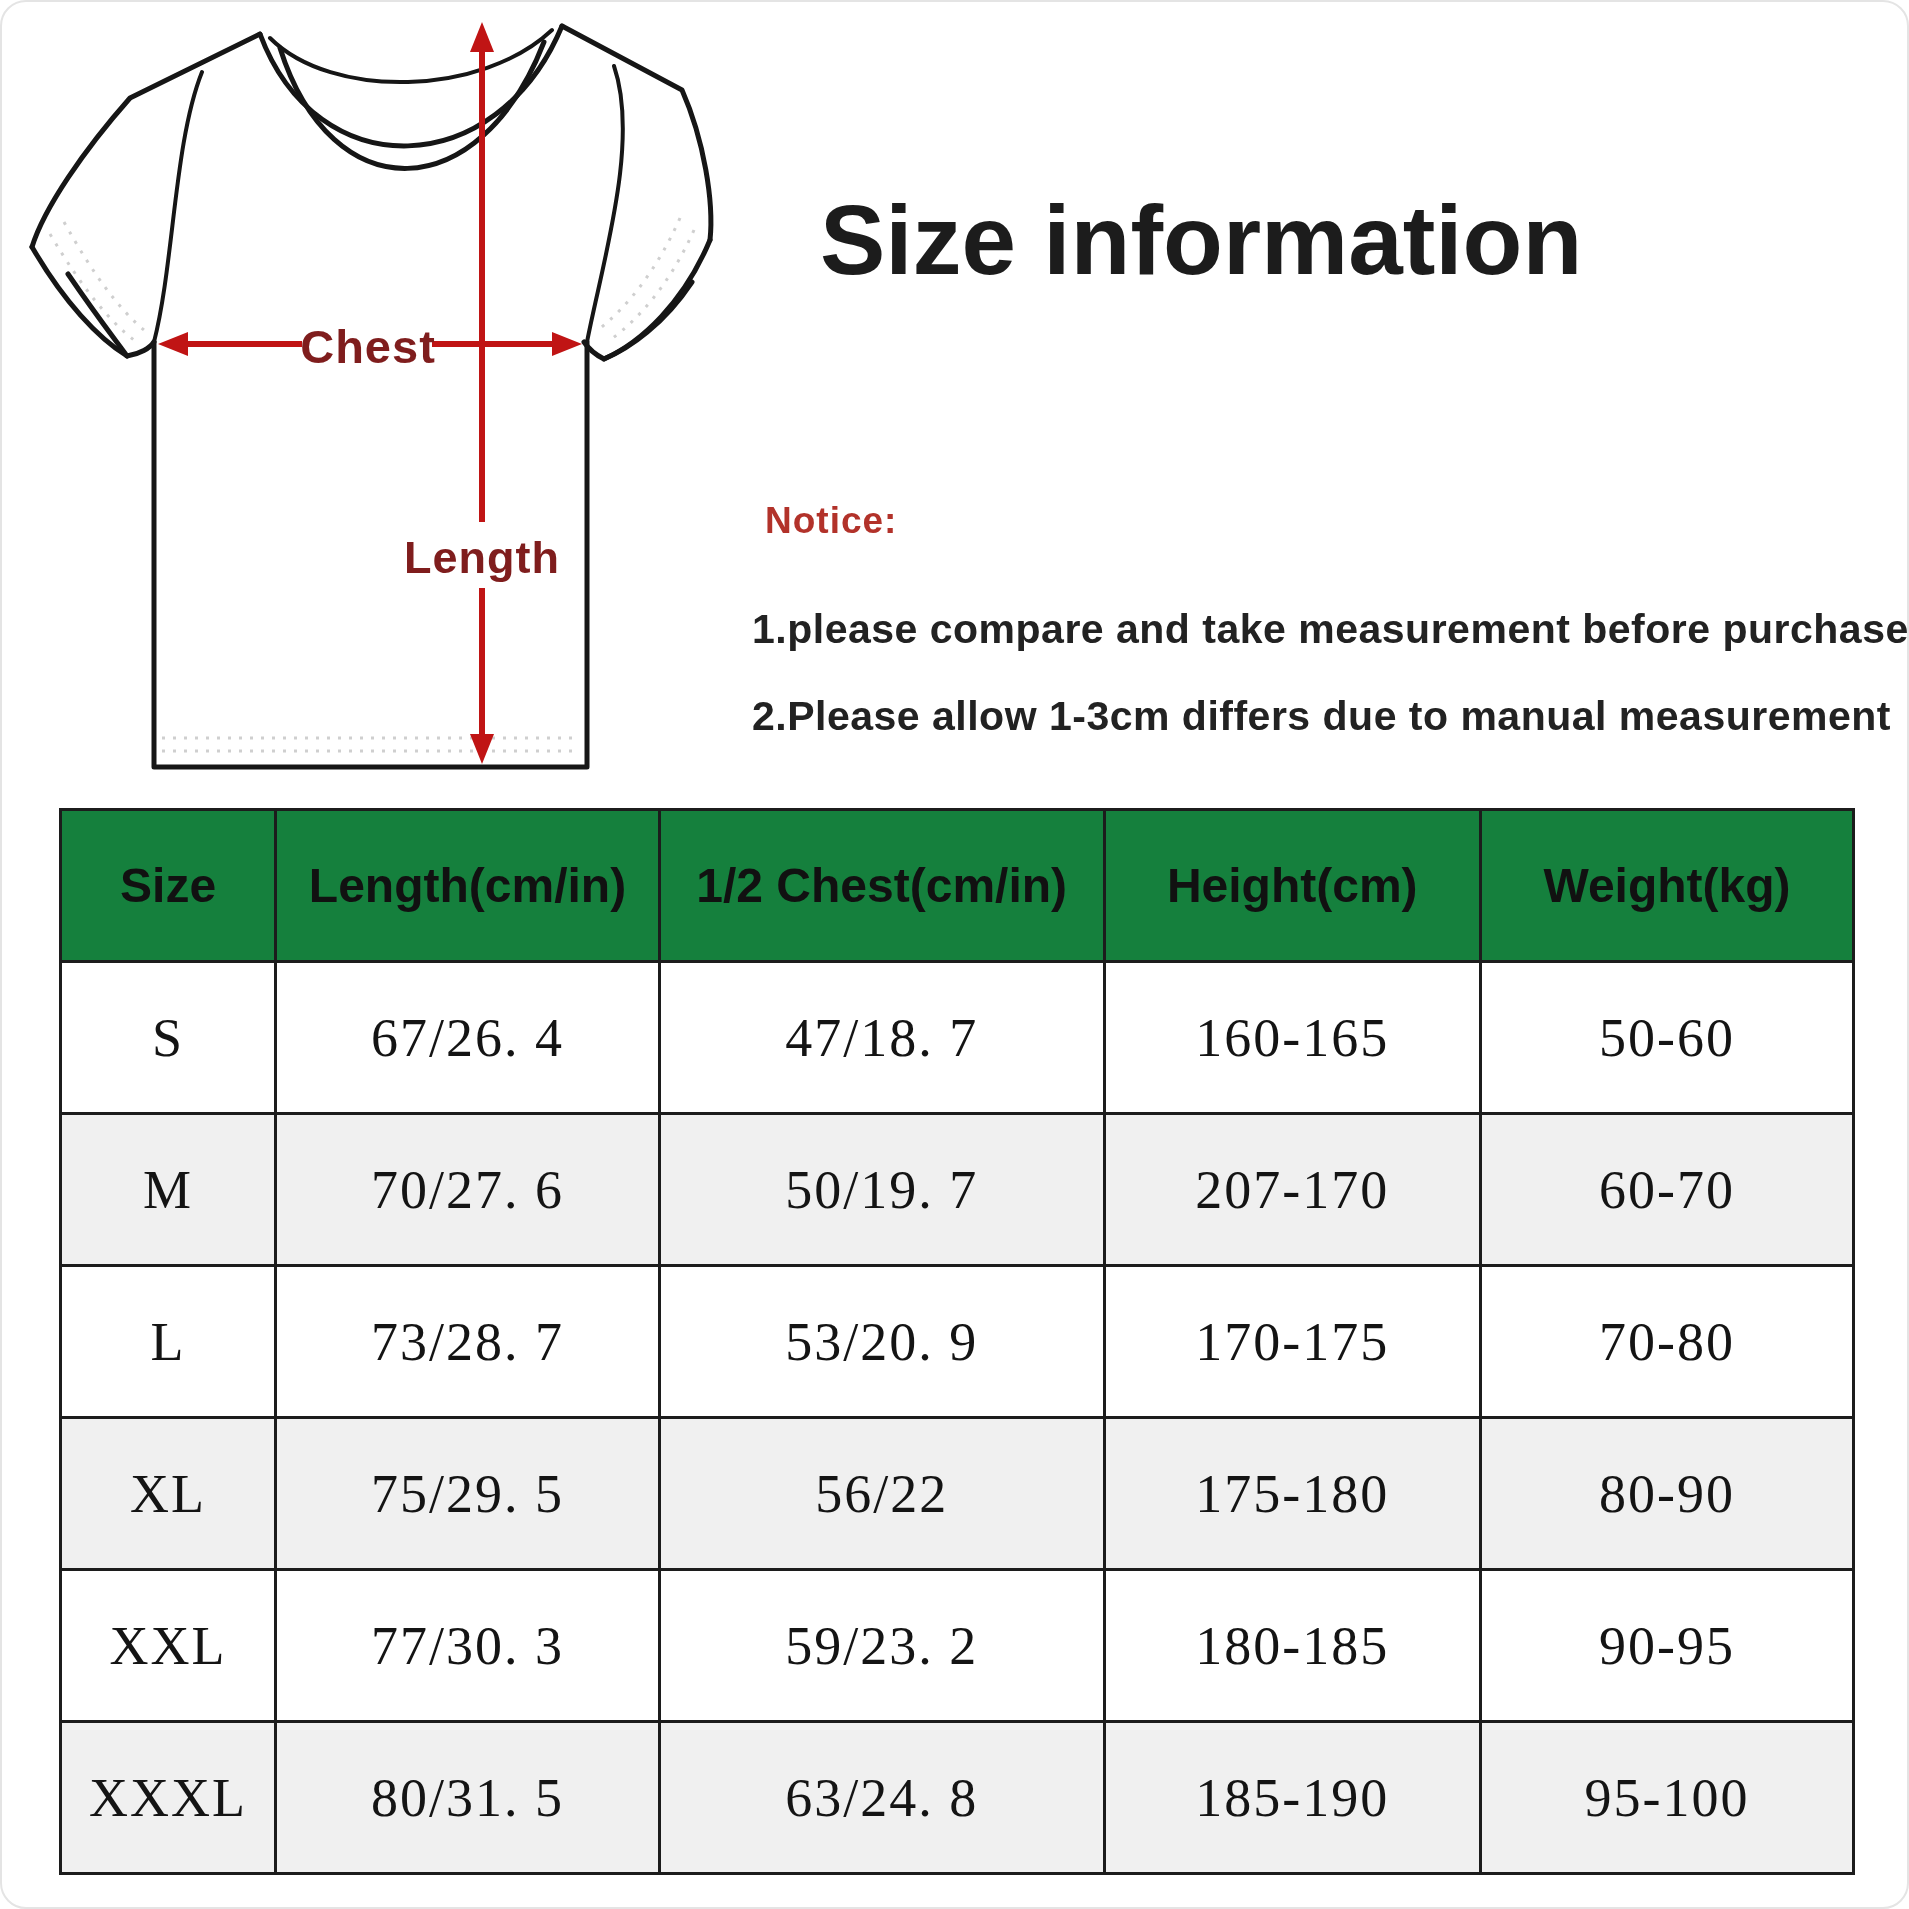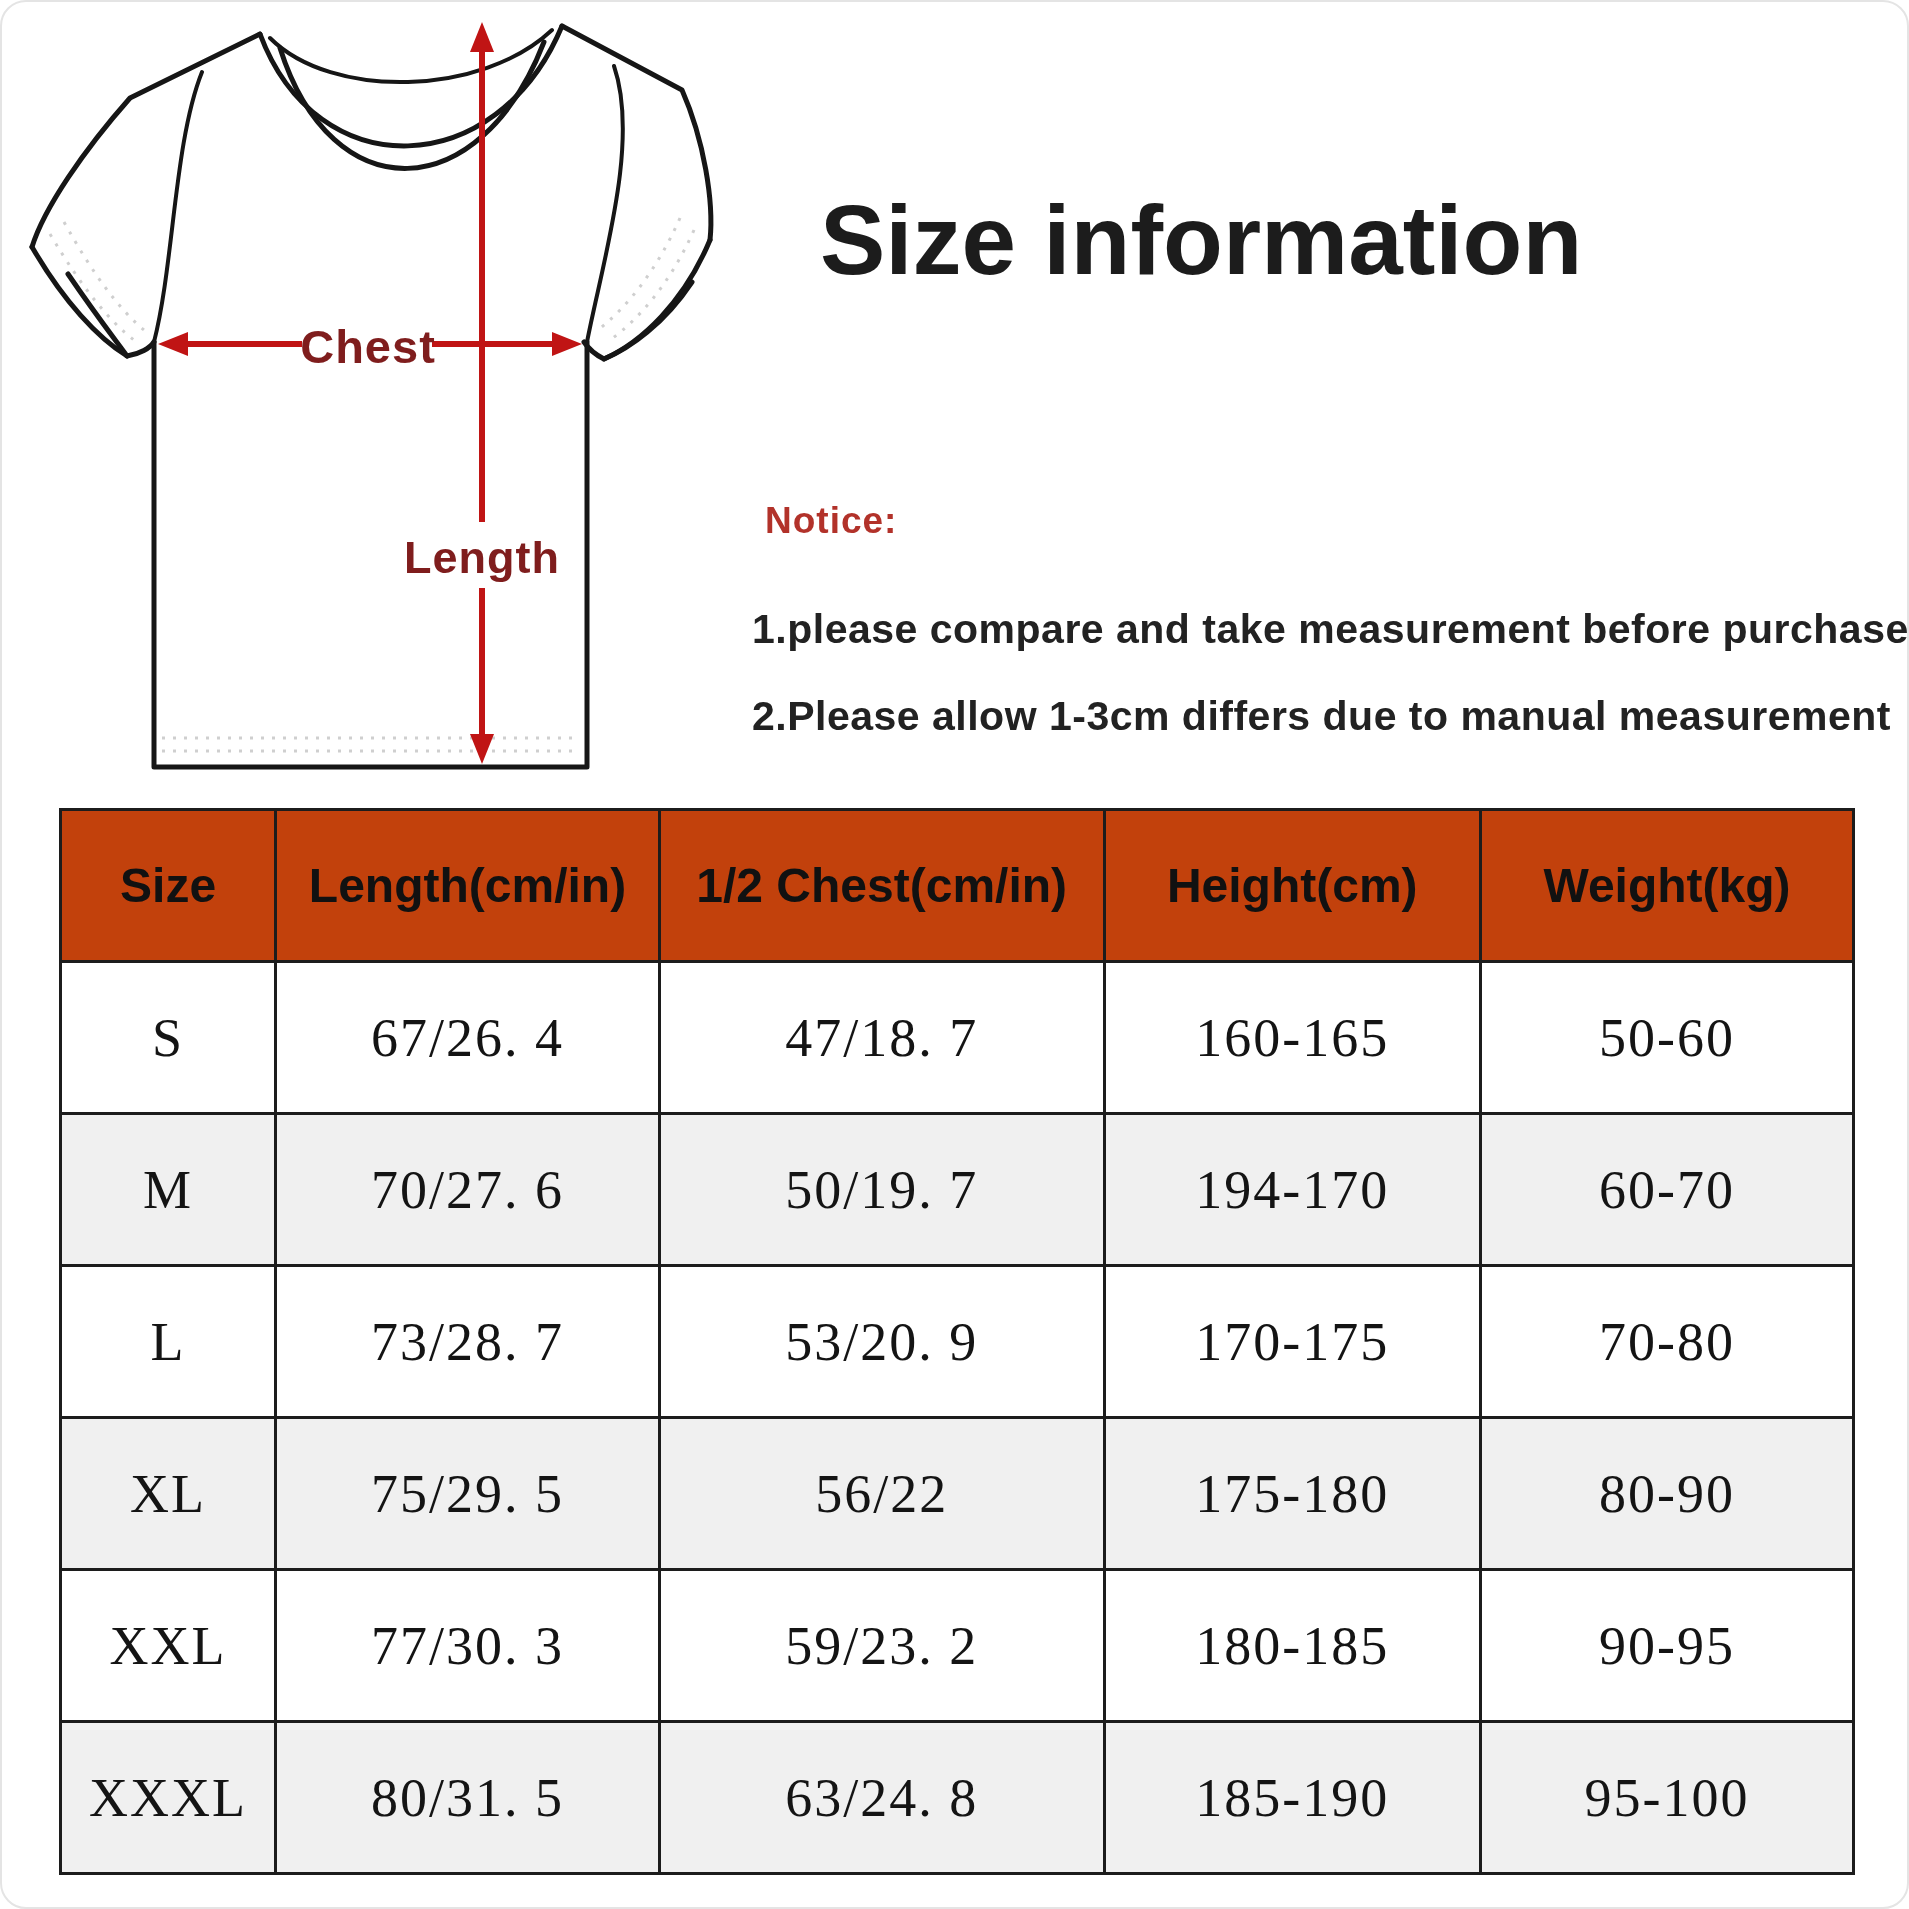--- a/index.html
+++ b/index.html
@@ -47,21 +47,21 @@
   #size-table{
     position:absolute;left:57px;top:806px;
     width:1796px;border-collapse:collapse;table-layout:fixed;
   }
   #size-table th,#size-table td{
     border:3px solid #1c1c1c;
     text-align:center;vertical-align:middle;
     height:149px;padding:0;
   }
   #size-table th{
-    background:#c2410c;
+    background:#15803d;
     font-family:"Liberation Sans",sans-serif;
     font-size:48px;font-weight:bold;color:#111;
   }
   #size-table td{
     font-family:"Liberation Serif",serif;
     font-size:54px;color:#141414;letter-spacing:2px;
     background:#ffffff;
   }
   #size-table tr.alt td{background:#f0f0f0;}
 </style>
@@ -141,21 +141,21 @@
         <td>S</td>
         <td>67/26. 4</td>
         <td>47/18. 7</td>
         <td>160-165</td>
         <td>50-60</td>
       </tr>
       <tr class="alt">
         <td>M</td>
         <td>70/27. 6</td>
         <td>50/19. 7</td>
-        <td>194-170</td>
+        <td>207-170</td>
         <td>60-70</td>
       </tr>
       <tr>
         <td>L</td>
         <td>73/28. 7</td>
         <td>53/20. 9</td>
         <td>170-175</td>
         <td>70-80</td>
       </tr>
       <tr class="alt">

